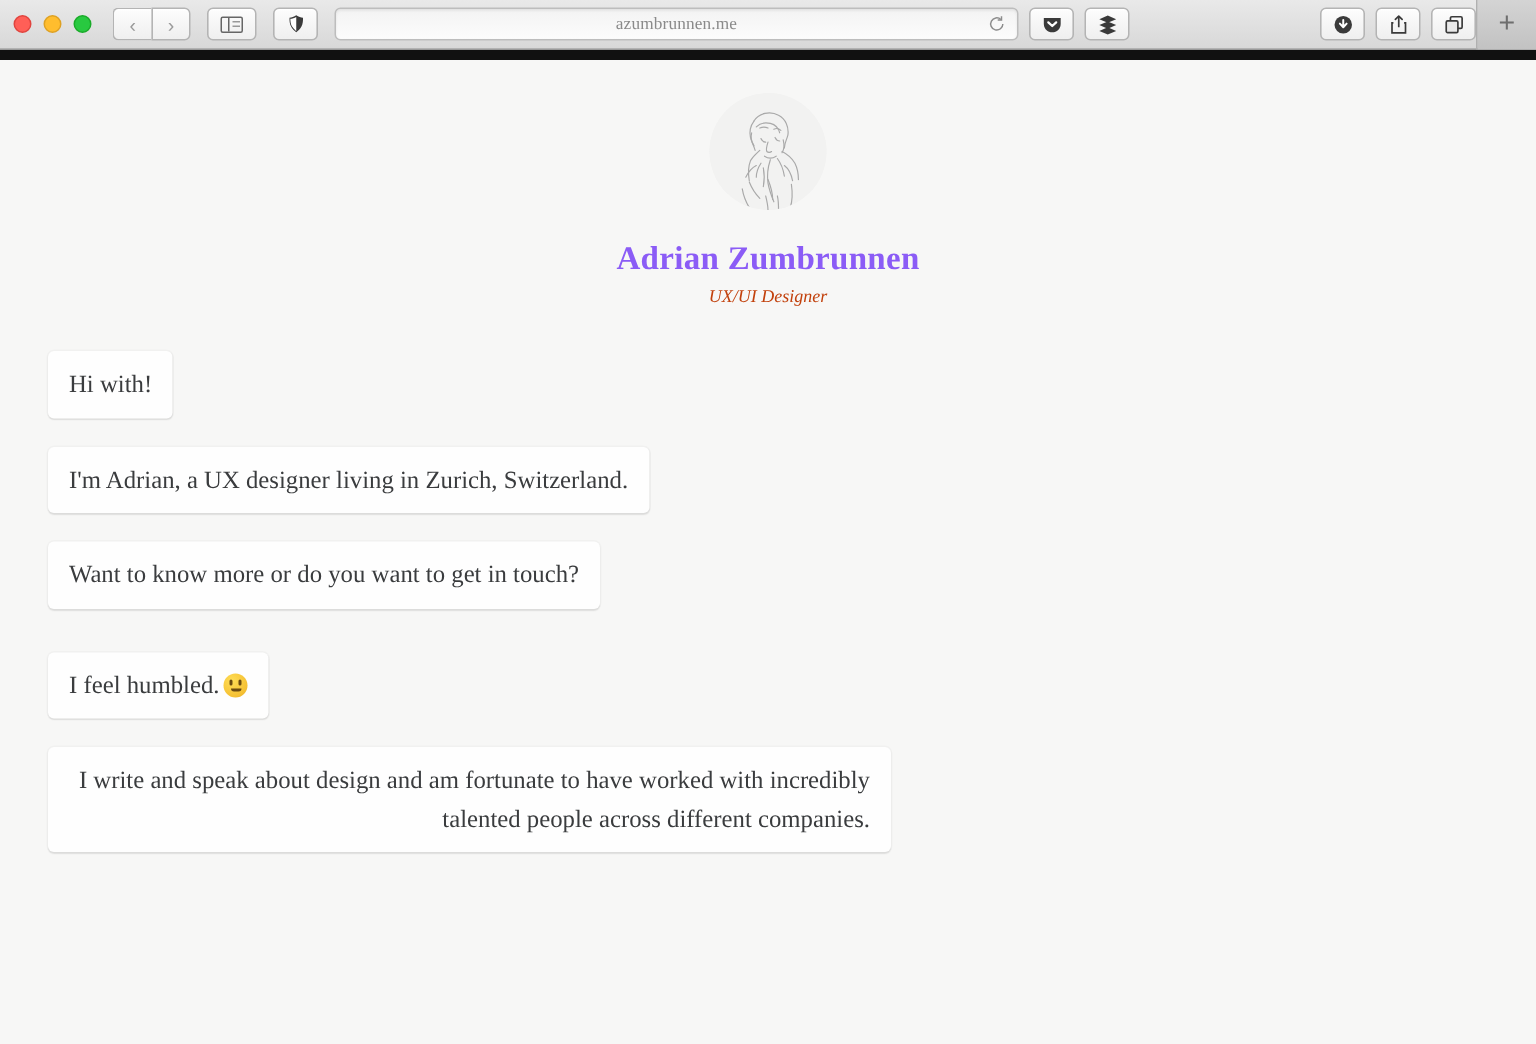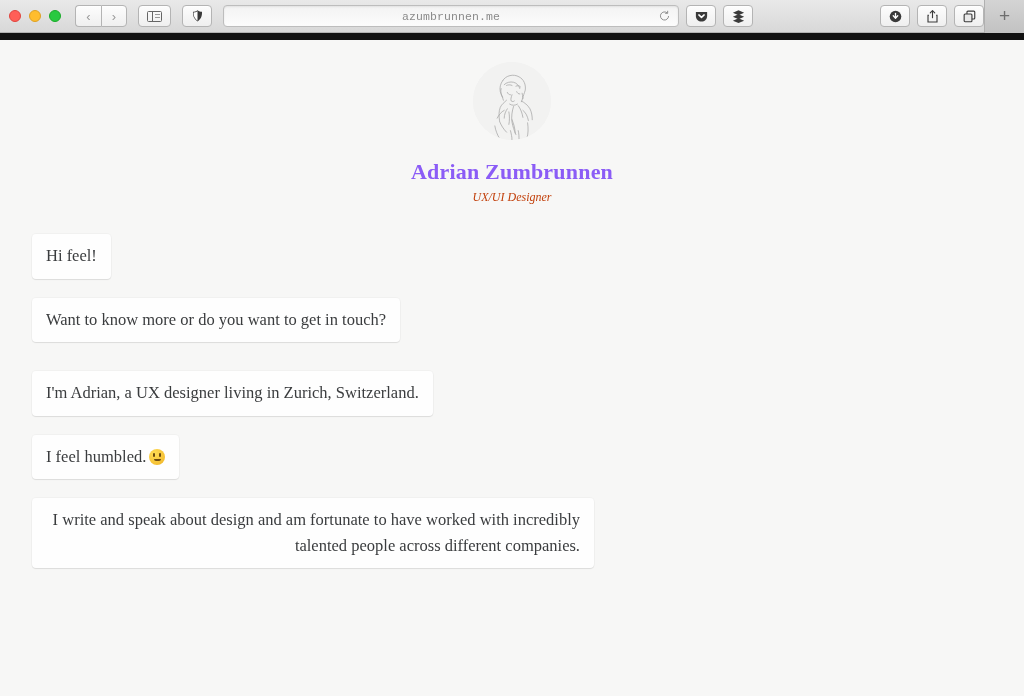--- a/index.html
+++ b/index.html
@@ -51,21 +51,21 @@
   .urlwrap { flex:1; display:flex; align-items:center; margin:0 7px 0 11px; position:relative; }
   .urlbar {
     flex:1; height:22px; border-radius:4px;
     background: linear-gradient(to bottom,#f3f3f3,#fcfcfc);
     border:1px solid #bdbdbd;
     box-shadow: inset 0 1px 2px rgba(0,0,0,.08);
     display:flex; align-items:center; justify-content:center;
     position:relative;
   }
   .urltext {
-    font-family:Liberation Mono, monospace;
+    font-family:Liberation Serif, serif;
     font-size:11.5px; color:#8a8a8a; letter-spacing:.1px;
   }
   .reload {
     position:absolute; right:7px; top:50%; transform:translateY(-50%);
     width:13px; height:13px; color:#8c8c8c;
   }
   .rightgroup { display:flex; align-items:center; gap:7px; padding-right:0px; }
 
   .icn { width:15px; height:15px; display:block; }
 
@@ -272,29 +272,29 @@
           </g>
         </svg>
       </div>
 
       <div class="name">Adrian Zumbrunnen</div>
       <div class="role">UX/UI Designer</div>
 
       <div class="thread">
 
         <div class="row left">
-          <div class="bubble">Hi feel!</div>
+          <div class="bubble">Hi with!</div>
+        </div>
+
+        <div class="row left" style="margin-bottom:19px;">
+          <div class="bubble">I'm Adrian, a UX designer living in Zurich, Switzerland.</div>
         </div>
 
         <div class="row left" style="margin-bottom:29px;">
           <div class="bubble">Want to know more or do you want to get in touch?</div>
-        </div>
-
-        <div class="row left" style="margin-bottom:19px;">
-          <div class="bubble">I'm Adrian, a UX designer living in Zurich, Switzerland.</div>
         </div>
 
 
         <div class="row left" style="margin-bottom:19px;align-items:center;">
           <div class="bubble">
             <span>I feel humbled.</span><span class="face"><i class="l"></i><i class="r"></i><u></u></span>
           </div>
         </div>
 
         <div class="row left">

